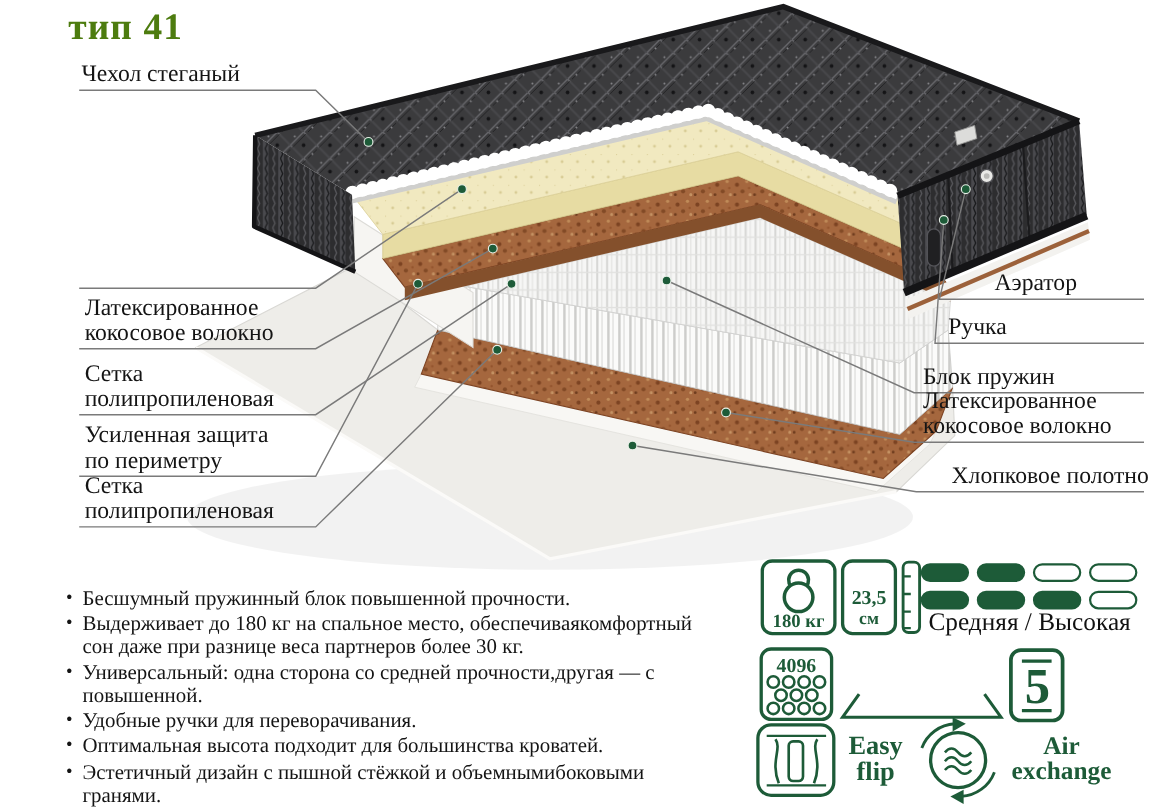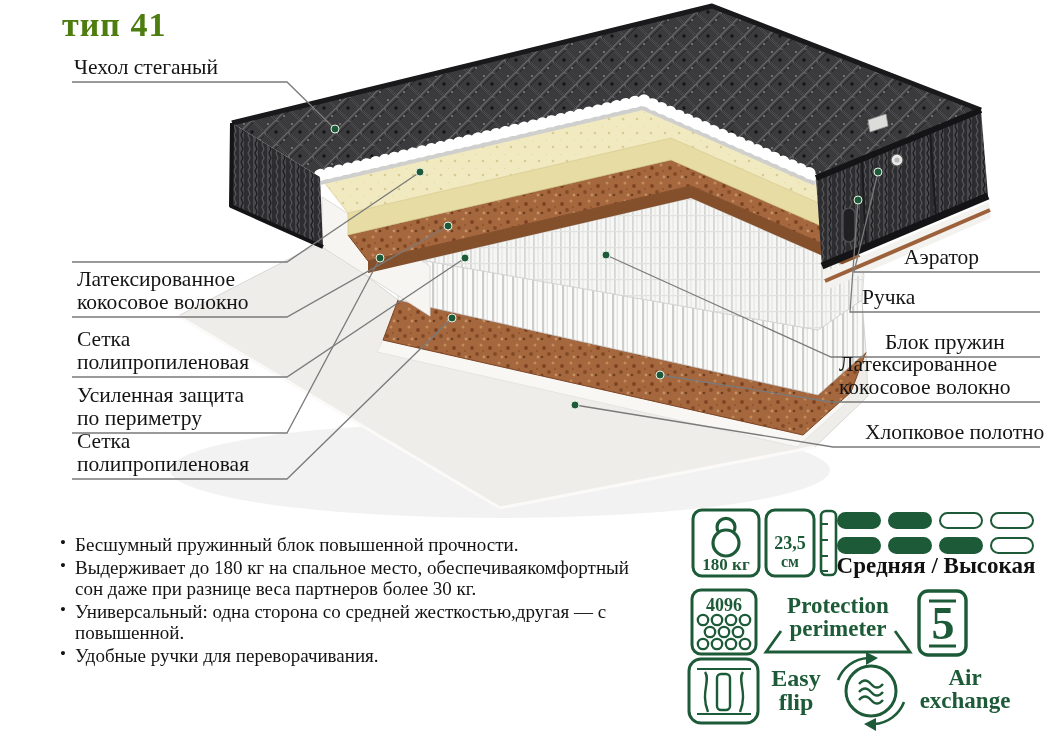--- a/index.html
+++ b/index.html
@@ -12,30 +12,30 @@
   .lbl .l2:empty{display:none;}
   
   .lblL1{left:74px;bottom:656px;}
   .lblL2{left:77px;bottom:476px;}
   .lblL3{left:77px;bottom:421px;}
   .lblL4{left:77px;bottom:361px;}
   .lblL5{left:77px;bottom:305px;margin-top:48px;}
   .lblL6{left:77px;bottom:259px;}
   .lblR1{left:864px;bottom:466px;margin-left:40px;}
   .lblR2{left:862px;bottom:426px;}
-  .lblR3{left:839px;bottom:381px;padding-left:46px;}
+  .lblR3{left:839px;bottom:381px;}
   .lblR4{left:839px;bottom:336px;}
   .lblR5{left:865px;bottom:291px;}
   .features{position:absolute;left:58px;top:534px;width:600px;list-style:none;margin:0;padding:0;
             font-size:19px;line-height:1.11;color:#141414;}
   .features li{position:relative;padding-left:17px;margin-bottom:2px;}
   .features li::before{content:"•";position:absolute;left:2px;top:0;font-size:17px;}
   .ic-text{position:absolute;color:#1d5b38;font-weight:bold;text-align:center;line-height:1.0;}
   .firmness-label{position:absolute;left:828px;top:553px;width:216px;text-align:center;
-                  font-size:23px;color:#111;font-weight:bold;}
+                  font-size:23px;color:#111;}
   .pills{position:absolute;left:837px;top:512px;width:204px;display:flex;flex-direction:column;gap:8px;}
   .pill-row{display:flex;gap:7px;}
   .pill{width:44px;height:17px;border:2px solid #1d5b38;border-radius:9px;box-sizing:border-box;background:#fff;}
   .pill.on{background:#1d5b38;}
   .txt-protection{left:764px;top:594px;width:148px;font-size:23px;}
   .txt-easyflip{left:758px;top:666px;width:76px;font-size:24px;}
   .txt-air{left:900px;top:666px;width:130px;font-size:23px;}
 </style>
 </head>
 <body>
@@ -222,43 +222,42 @@
 
   <div class="lbl lblR1"><span>Аэратор</span></div>
   <div class="lbl lblR2"><span>Ручка</span></div>
   <div class="lbl lblR3"><span>Блок пружин</span></div>
   <div class="lbl lblR4"><span>Латексированное</span><span class="l2">кокосовое волокно</span></div>
   <div class="lbl lblR5"><span>Хлопковое полотно</span></div>
 
   <ul class="features">
     <li><span>Бесшумный пружинный блок повышенной прочности.</span><span class="l2"></span></li>
     <li><span>Выдерживает до 180 кг на спальное место, обеспечивая</span><span class="l2">комфортный сон даже при разнице веса партнеров более 30 кг.</span></li>
-    <li><span>Универсальный: одна сторона со средней жесткостью,</span><span class="l2">другая — с повышенной.</span></li>
+    <li><span>Универсальный: одна сторона со средней прочности,</span><span class="l2">другая — с повышенной.</span></li>
     <li><span>Удобные ручки для переворачивания.</span><span class="l2"></span></li>
+    <li><span>Оптимальная высота подходит для большинства кроватей.</span><span class="l2"></span></li>
+    <li><span>Эстетичный дизайн с пышной стёжкой и объемными</span><span class="l2">боковыми гранями.</span></li>
   </ul>
 
   <div class="pills">
     <div class="pill-row">
         <span class="pill on"></span>
         <span class="pill on"></span>
         <span class="pill"></span>
         <span class="pill"></span>
       </div>
     <div class="pill-row">
         <span class="pill on"></span>
         <span class="pill on"></span>
         <span class="pill on"></span>
         <span class="pill"></span>
       </div>
   </div>
   <div class="firmness-label">Средняя / Высокая</div>
 
-  <div class="ic-text txt-protection">
-    <span>Protection</span><br><span>perimeter</span>
-  </div>
   <div class="ic-text txt-easyflip">
     <span>Easy</span><br><span>flip</span>
   </div>
   <div class="ic-text txt-air">
     <span>Air</span><br><span>exchange</span>
   </div>
 
 </div>
 
 </body></html>

